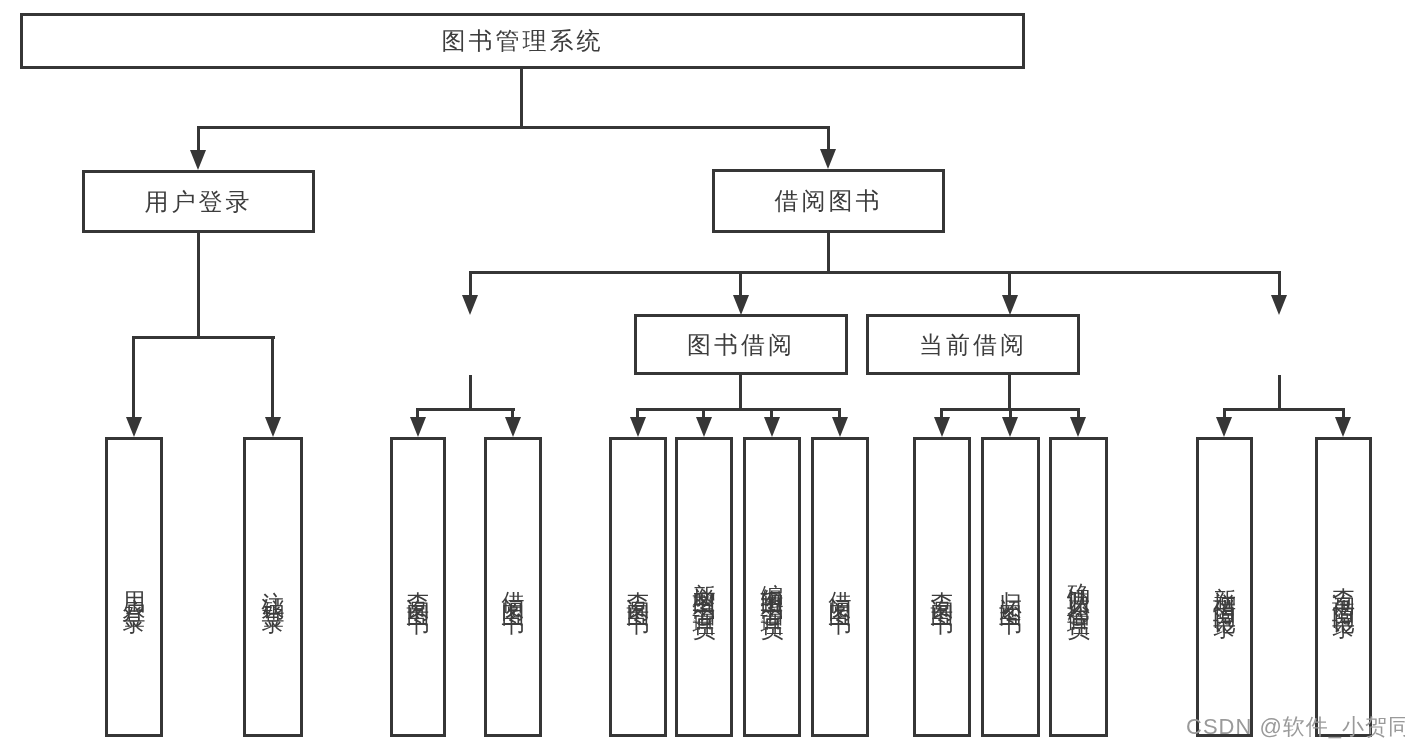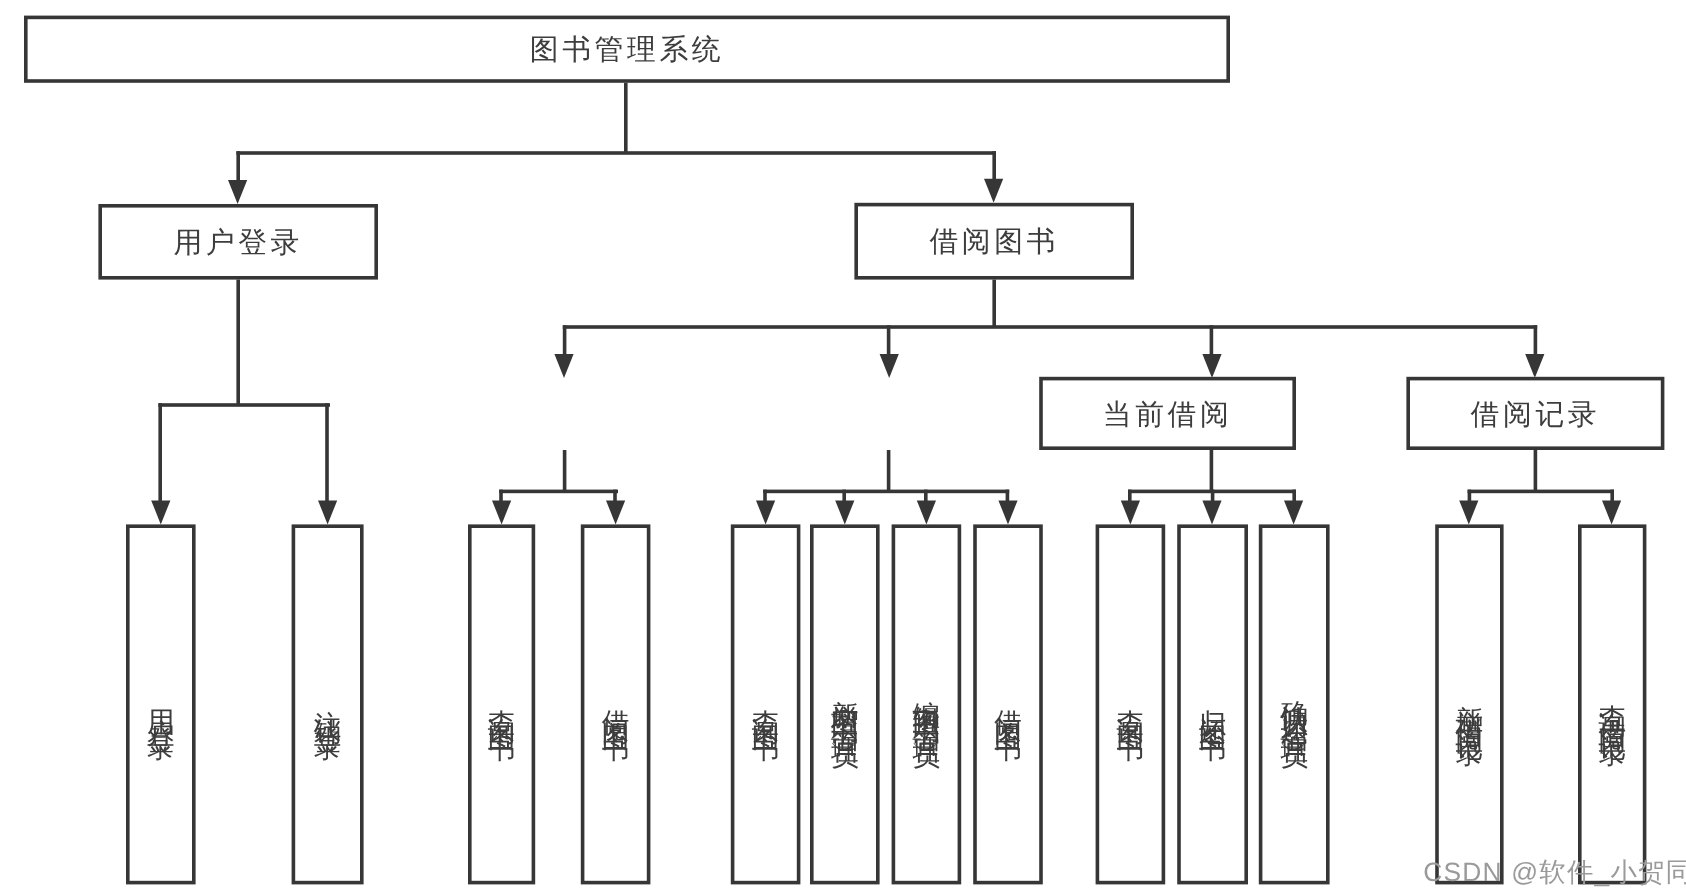--- a/index.html
+++ b/index.html
@@ -88,22 +88,22 @@
   <div class="hline" style="left:469px;top:271px;width:812px"></div>
   <div class="vline" style="left:469px;top:271px;height:28px"></div>
   <div class="arrow" style="left:462px;top:295px"></div>
   <div class="vline" style="left:739px;top:271px;height:28px"></div>
   <div class="arrow" style="left:733px;top:295px"></div>
   <div class="vline" style="left:1008px;top:271px;height:28px"></div>
   <div class="arrow" style="left:1002px;top:295px"></div>
   <div class="vline" style="left:1278px;top:271px;height:28px"></div>
   <div class="arrow" style="left:1271px;top:295px"></div>
 
+  <div class="hbox" style="left:634px;top:314px;width:214px;height:61px">图书借阅</div>
   <div class="hbox" style="left:866px;top:314px;width:214px;height:61px">当前借阅</div>
-  <div class="hbox" style="left:1172px;top:314px;width:215px;height:61px">借阅记录</div>
 
   <div class="vline" style="left:469px;top:375px;height:35px"></div>
   <div class="hline" style="left:416px;top:408px;width:99px"></div>
   <div class="vline" style="left:416px;top:408px;height:12px"></div>
   <div class="arrow" style="left:410px;top:417px"></div>
   <div class="vline" style="left:511px;top:408px;height:12px"></div>
   <div class="arrow" style="left:505px;top:417px"></div>
 
   <div class="vline" style="left:739px;top:375px;height:35px"></div>
   <div class="hline" style="left:636px;top:408px;width:205px"></div>

